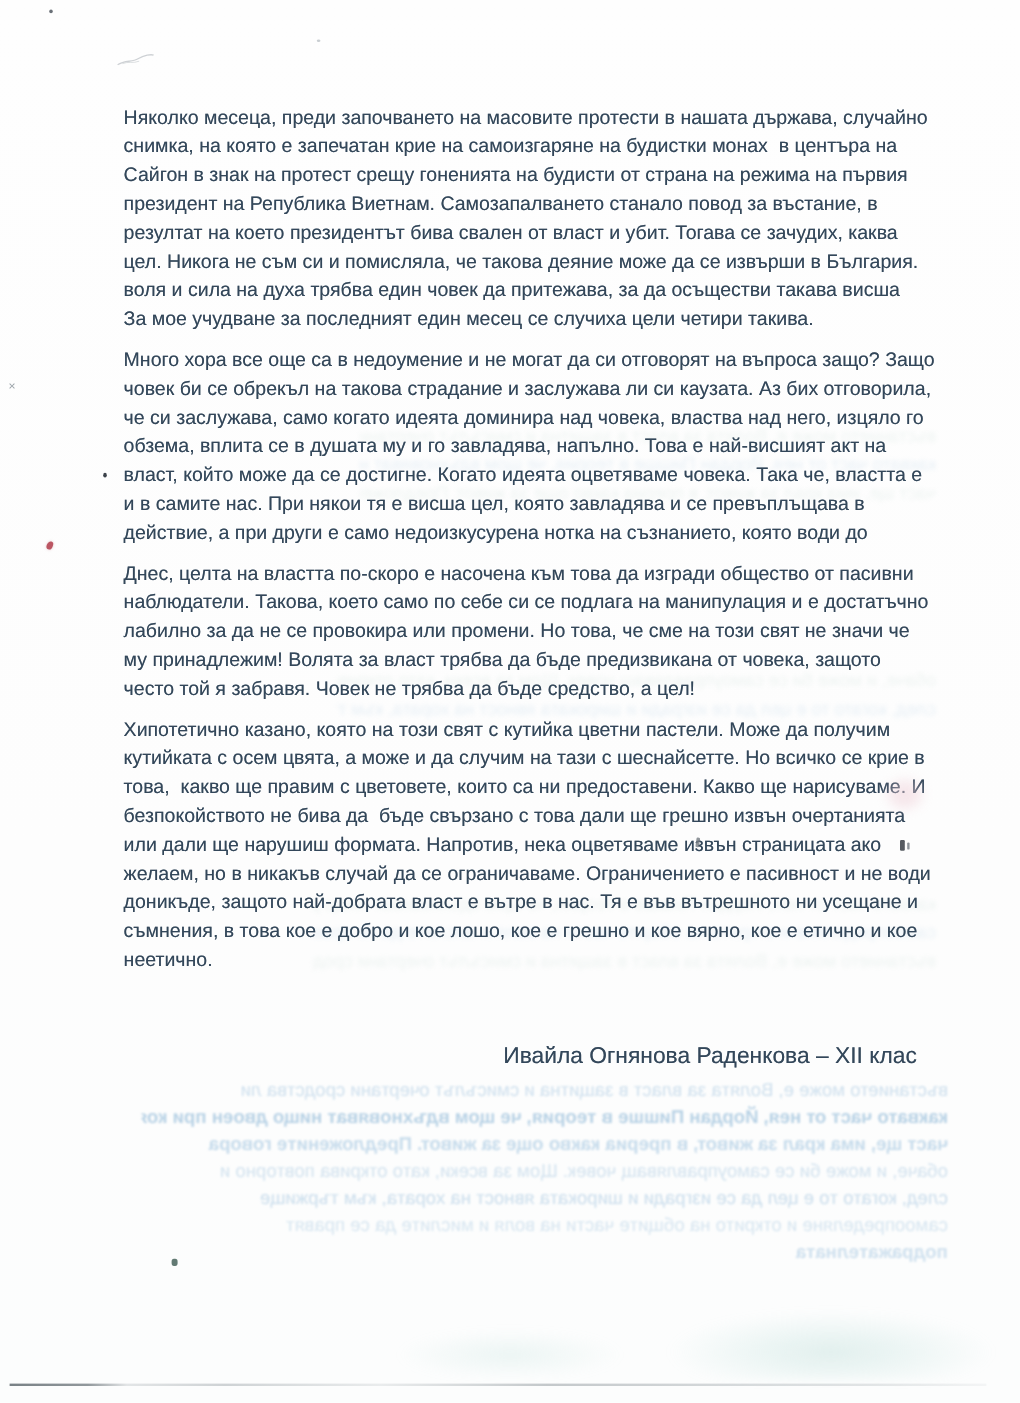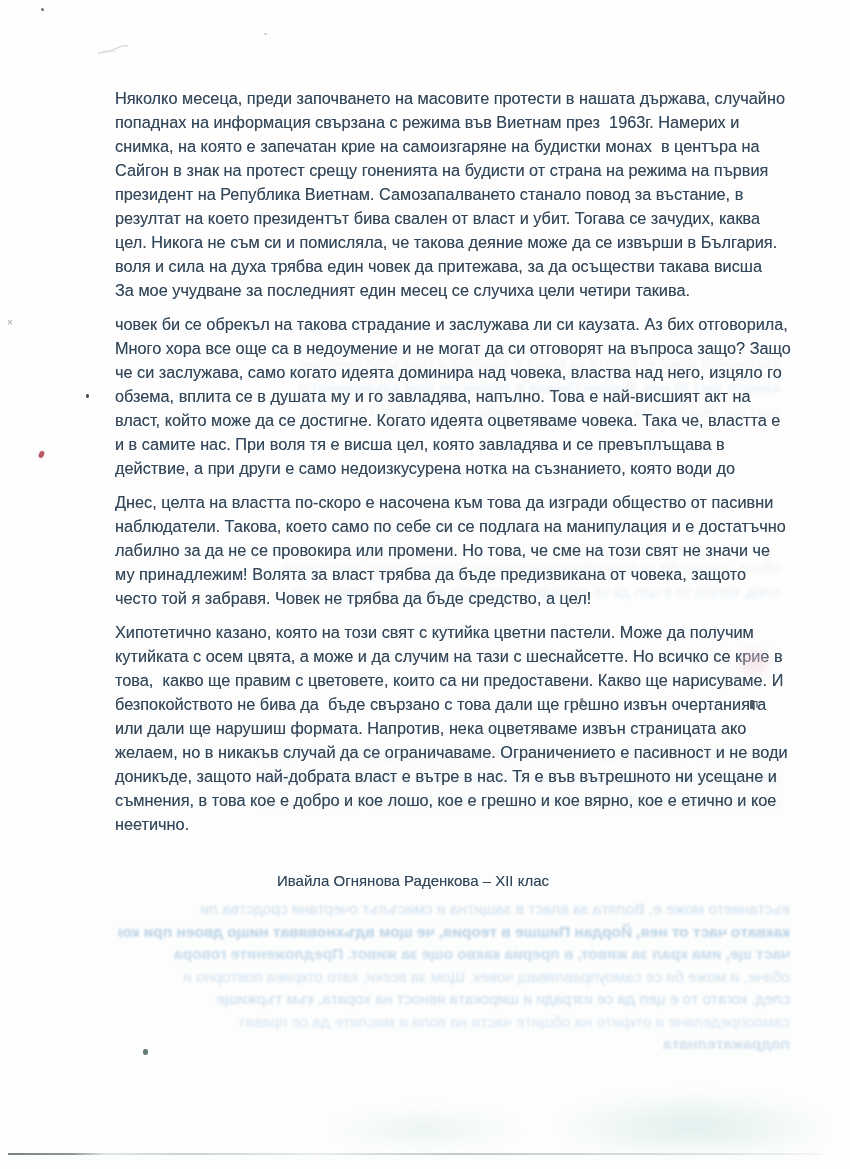--- a/index.html
+++ b/index.html
@@ -12,25 +12,25 @@
     position:absolute;inset:0;background:linear-gradient(180deg,#fefefe 0%,#fdfdfd 60%,#fcfdfd 100%);
   }
   
   .doc{
     position:absolute;left:103px;top:86px;width:678px;
     color:#33475a;
     font-size:16.3px;line-height:24px;font-weight:normal;
     text-shadow:0 0 .5px rgba(51,71,90,.55);
   }
   .para{margin:0 0 10px 0;}
-  .line{white-space:pre;margin-left:12px;}
+  .line{white-space:pre;}
   .signature{
-    position:absolute;left:85px;top:869px;width:678px;
-    color:#33475a;font-size:15px;line-height:24px;
-    text-align:center;padding-right:0;box-sizing:border-box;
+    position:absolute;left:108px;top:869px;width:678px;
+    color:#33475a;font-size:19px;line-height:24px;
+    text-align:right;padding-right:0;box-sizing:border-box;
     text-shadow:0 0 .5px rgba(51,71,90,.55);
   }
   .signature .sig-inner{padding-right:22px;}
   
   .bleed{
     position:absolute;left:118px;top:898px;width:672px;
     font-size:15.5px;line-height:22.5px;
     color:#a9c9e2;
     filter:blur(1.1px);
     pointer-events:none;
@@ -91,36 +91,35 @@
     </div>
   <div class="ghost-mid gm3">
       <div class="ghost-line">каквато част от нея, Йордан Пишше в теория, че щом вдъхновяват нищо двоен при която</div>
       <div class="ghost-line">самоопределяне и открито на общите части на воля и мислите да се правят</div>
       <div class="ghost-line">въстанието може е, Волята за власт в защитна и смисълът очертани сродства ли</div>
     </div>
 
   <div class="doc" id="doc">
       <div class="para">
         <div class="line">Няколко месеца, преди започването на масовите протести в нашата държава, случайно</div>
-        <div class="line">попаднах на информация свързана с режима във Виетнам през  1963г. Намерих и</div>
         <div class="line">снимка, на която е запечатан крие на самоизгаряне на будистки монах  в центъра на</div>
         <div class="line">Сайгон в знак на протест срещу гоненията на будисти от страна на режима на първия</div>
         <div class="line">президент на Република Виетнам. Самозапалването станало повод за въстание, в</div>
         <div class="line">резултат на което президентът бива свален от власт и убит. Тогава се зачудих, каква</div>
         <div class="line">цел. Никога не съм си и помисляла, че такова деяние може да се извърши в България.</div>
         <div class="line">воля и сила на духа трябва един човек да притежава, за да осъществи такава висша</div>
         <div class="line">За мое учудване за последният един месец се случиха цели четири такива.</div>
       </div>
       <div class="para">
+        <div class="line">Много хора все още са в недоумение и не могат да си отговорят на въпроса защо? Защо</div>
         <div class="line">човек би се обрекъл на такова страдание и заслужава ли си каузата. Аз бих отговорила,</div>
-        <div class="line">Много хора все още са в недоумение и не могат да си отговорят на въпроса защо? Защо</div>
         <div class="line">че си заслужава, само когато идеята доминира над човека, властва над него, изцяло го</div>
         <div class="line">обзема, вплита се в душата му и го завладява, напълно. Това е най-висшият акт на</div>
         <div class="line">власт, който може да се достигне. Когато идеята оцветяваме човека. Така че, властта е</div>
-        <div class="line">и в самите нас. При воля тя е висша цел, която завладява и се превъплъщава в</div>
+        <div class="line">и в самите нас. При някои тя е висша цел, която завладява и се превъплъщава в</div>
         <div class="line">действие, а при други е само недоизкусурена нотка на съзнанието, която води до</div>
       </div>
       <div class="para">
         <div class="line">Днес, целта на властта по-скоро е насочена към това да изгради общество от пасивни</div>
         <div class="line">наблюдатели. Такова, което само по себе си се подлага на манипулация и е достатъчно</div>
         <div class="line">лабилно за да не се провокира или промени. Но това, че сме на този свят не значи че</div>
         <div class="line">му принадлежим! Волята за власт трябва да бъде предизвикана от човека, защото</div>
         <div class="line">често той я забравя. Човек не трябва да бъде средство, а цел!</div>
       </div>
       <div class="para">

